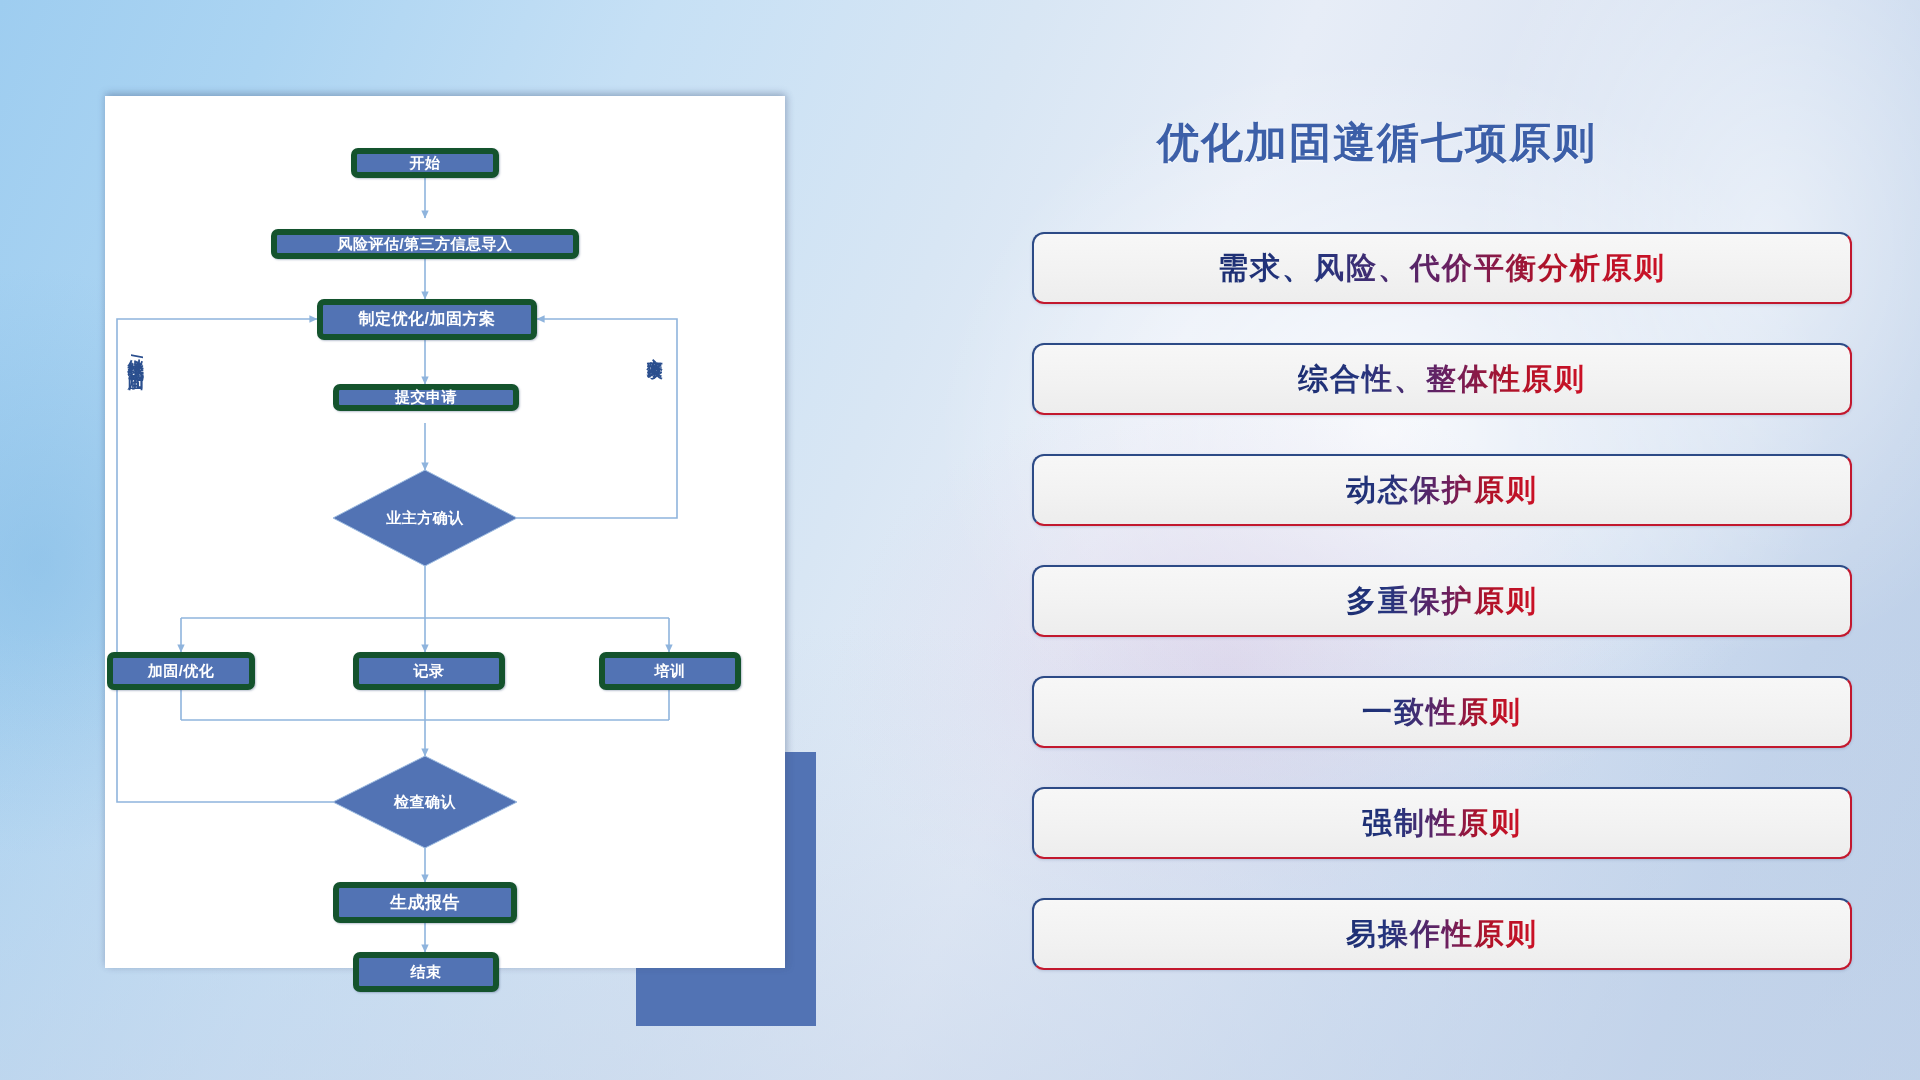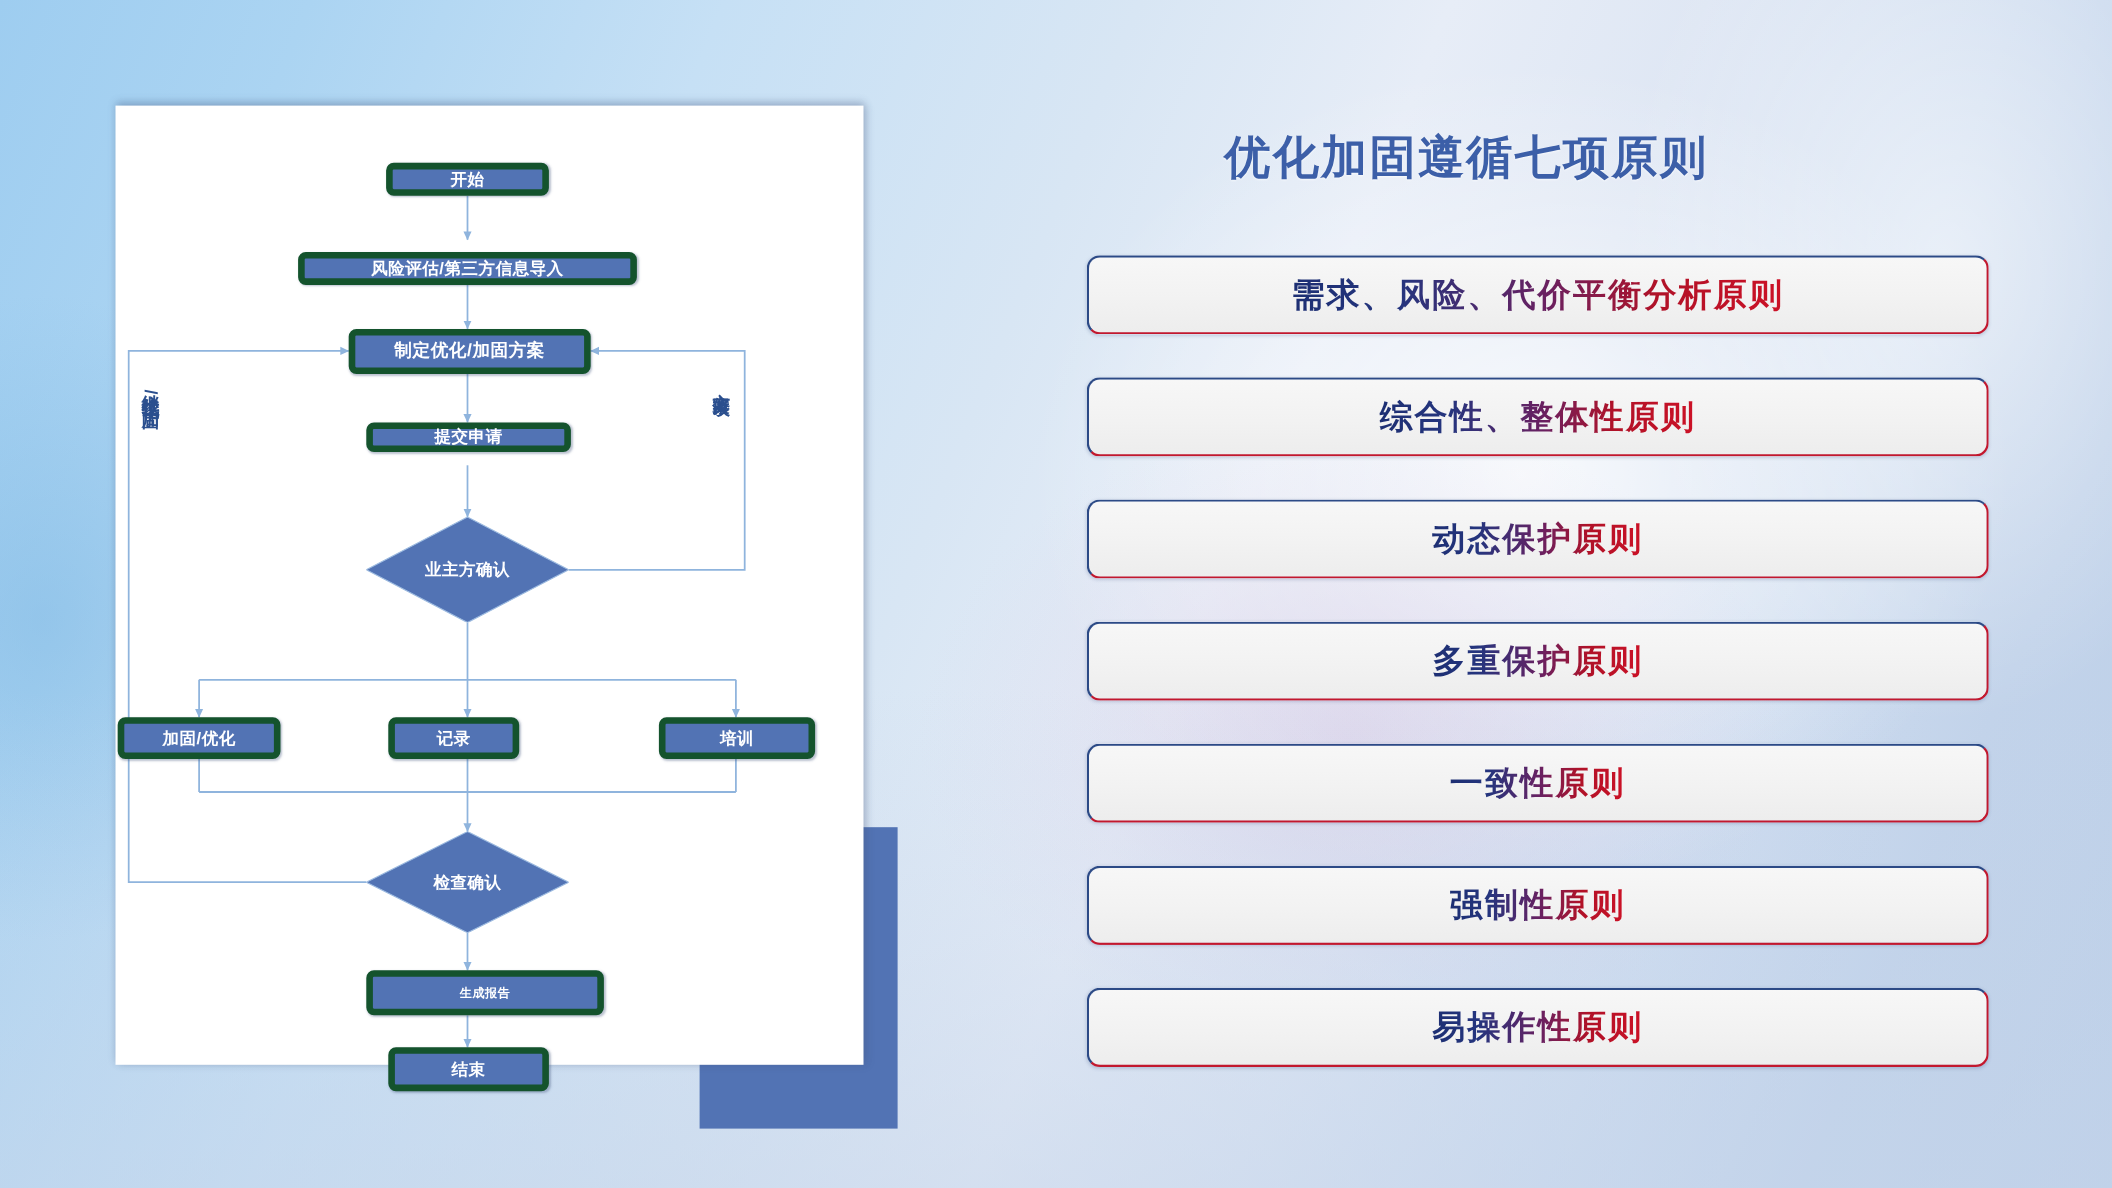--- a/index.html
+++ b/index.html
@@ -70,21 +70,21 @@
     writing-mode:vertical-rl;
     color:#2b4f8e;
     font-weight:bold;
     font-size:16px;
     letter-spacing:2px;
     line-height:1.05;
   }
 
   
   #right-col{
-    position:absolute; left:988px; top:0; width:820px; height:1080px;
+    position:absolute; left:1032px; top:0; width:820px; height:1080px;
   }
   #principles-title{
     position:absolute; left:125px; top:115px;
     font-size:42px; font-weight:bold; color:#3c5fa8;
     letter-spacing:2px;
     text-shadow:0 1px 2px rgba(255,255,255,.7);
   }
   #cards{ position:absolute; left:0; top:232px; width:820px; }
   .card{
     position:relative;
@@ -175,32 +175,32 @@
 
     <div class="diamond-wrap" style="left:228px;top:374px;width:184px;height:96px;">
       <svg width="184" height="96">
         <polygon points="92,0 184,48 92,96 0,48" fill="#5273b4" stroke="#9dbbe0" stroke-width="1"></polygon>
       </svg>
       <span class="lbl">业主方确认</span>
     </div>
 
     <div class="node" style="left:2px;top:556px;width:148px;height:38px;font-size:15px;">加固/优化</div>
 
-    <div class="node" style="left:248px;top:556px;width:119px;height:38px;font-size:15px;">记录</div>
+    <div class="node" style="left:248px;top:556px;width:152px;height:38px;font-size:15px;">记录</div>
 
     <div class="node" style="left:494px;top:556px;width:142px;height:38px;font-size:15px;">培训</div>
 
     <div class="diamond-wrap" style="left:228px;top:660px;width:184px;height:92px;">
       <svg width="184" height="92">
         <polygon points="92,0 184,46 92,92 0,46" fill="#5273b4" stroke="#9dbbe0" stroke-width="1"></polygon>
       </svg>
       <span class="lbl">检查确认</span>
     </div>
 
-    <div class="node" style="left:228px;top:786px;width:216px;height:41px;font-size:11px;">生成报告</div>
+    <div class="node" style="left:228px;top:786px;width:184px;height:41px;font-size:17px;">生成报告</div>
 
     <div class="node" style="left:248px;top:856px;width:146px;height:40px;font-size:15px;text-align:right;">结束</div>
 
     <div class="vlabel" style="left:22px;top:250px;height:180px;">继续优化/加固</div>
 
     <div class="vlabel" style="left:541px;top:248px;height:120px;">方案修改</div>
 
   </div>
 </div>
 

